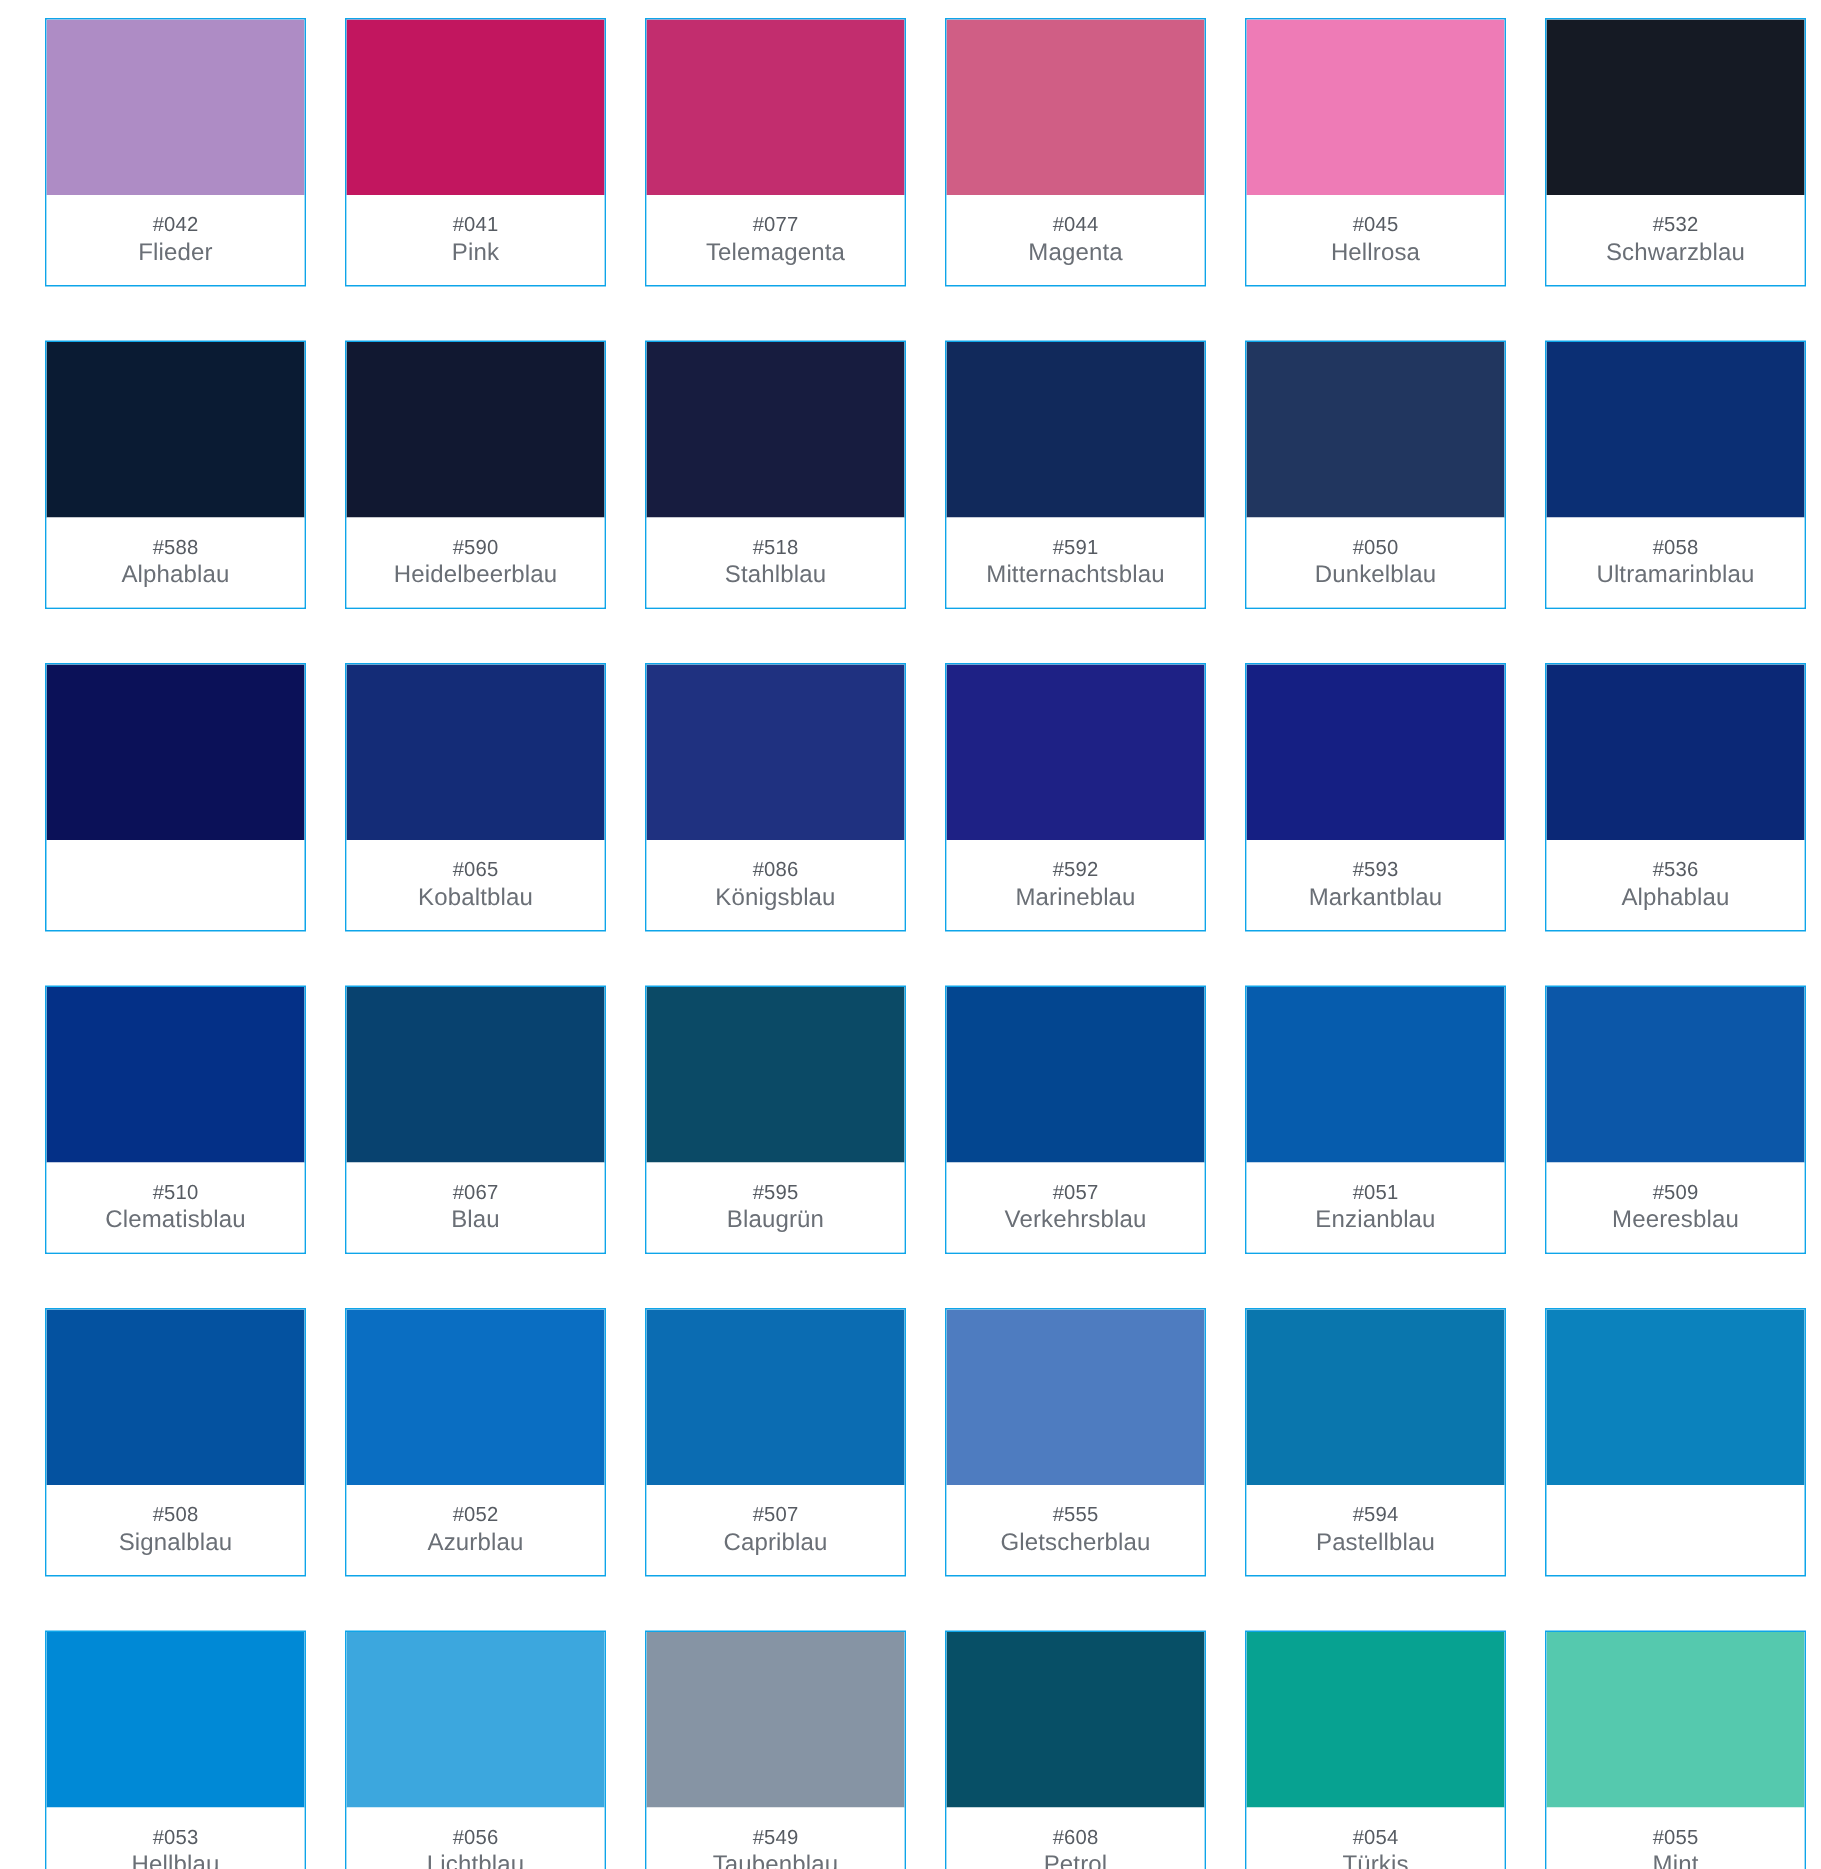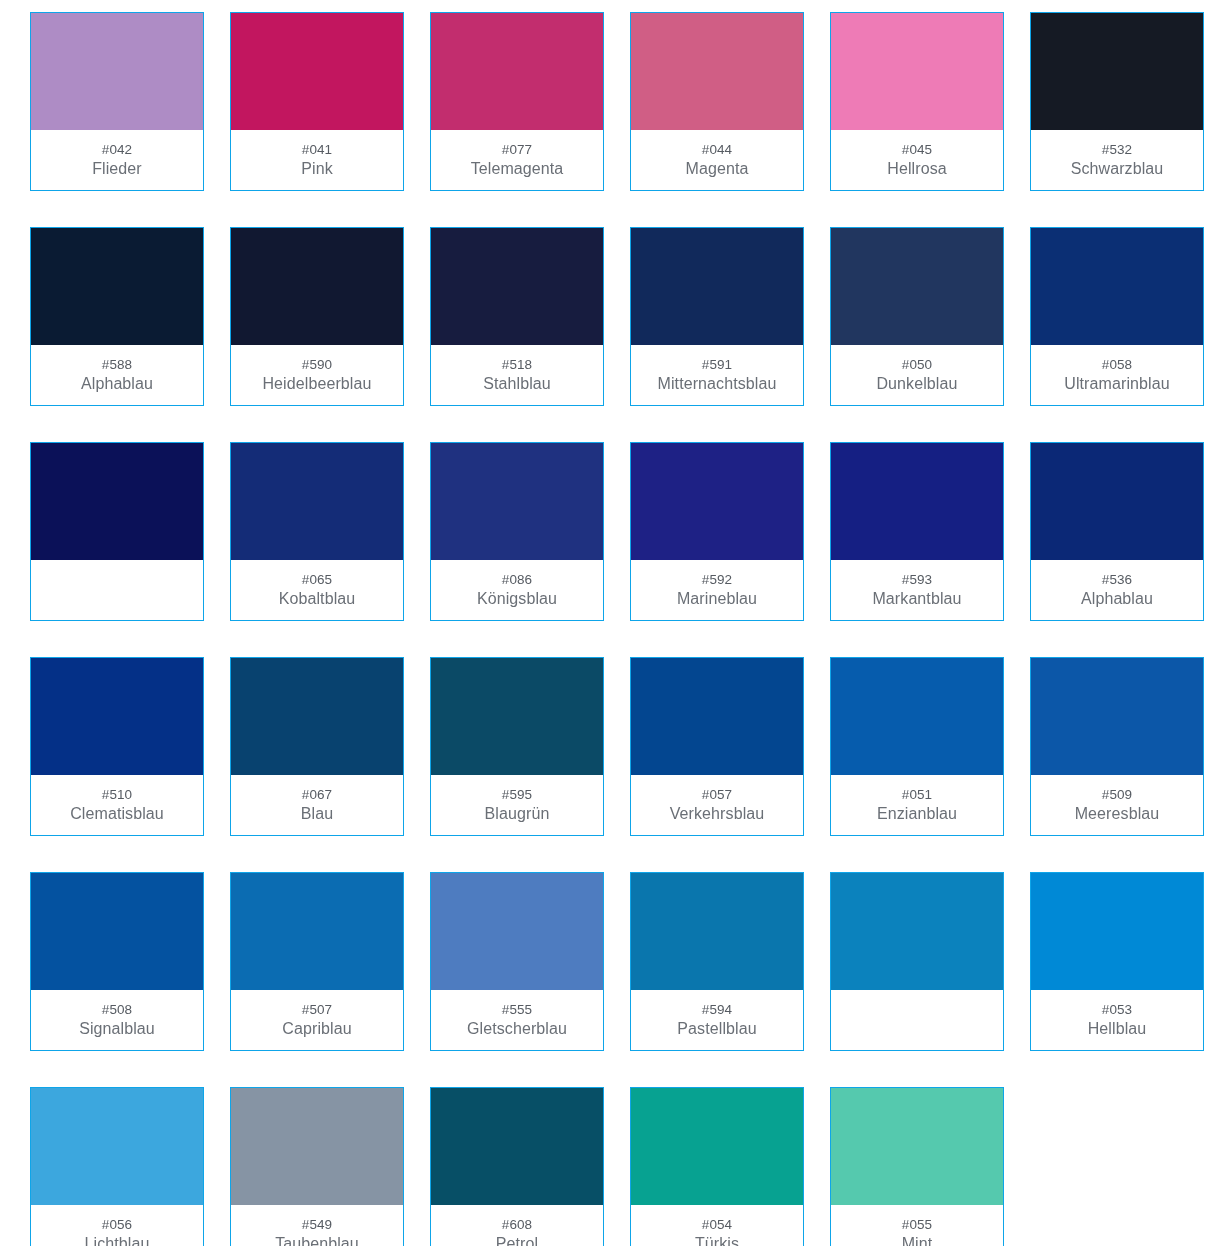--- a/index.html
+++ b/index.html
@@ -227,20 +227,27 @@
       </div>
     </div>
     <div class="color-card">
       <div class="swatch" style="background-color: rgb(4, 82, 160);"></div>
       <div class="card-label">
         <div class="color-code">#508</div>
         <div class="color-name">Signalblau</div>
       </div>
     </div>
     <div class="color-card">
+      <div class="swatch" style="background-color: rgb(10, 110, 194);"></div>
+      <div class="card-label">
+        <div class="color-code">#052</div>
+        <div class="color-name">Azurblau</div>
+      </div>
+    </div>
+    <div class="color-card">
       <div class="swatch" style="background-color: rgb(11, 108, 178);"></div>
       <div class="card-label">
         <div class="color-code">#507</div>
         <div class="color-name">Capriblau</div>
       </div>
     </div>
     <div class="color-card">
       <div class="swatch" style="background-color: rgb(78, 124, 192);"></div>
       <div class="card-label">
         <div class="color-code">#555</div>

